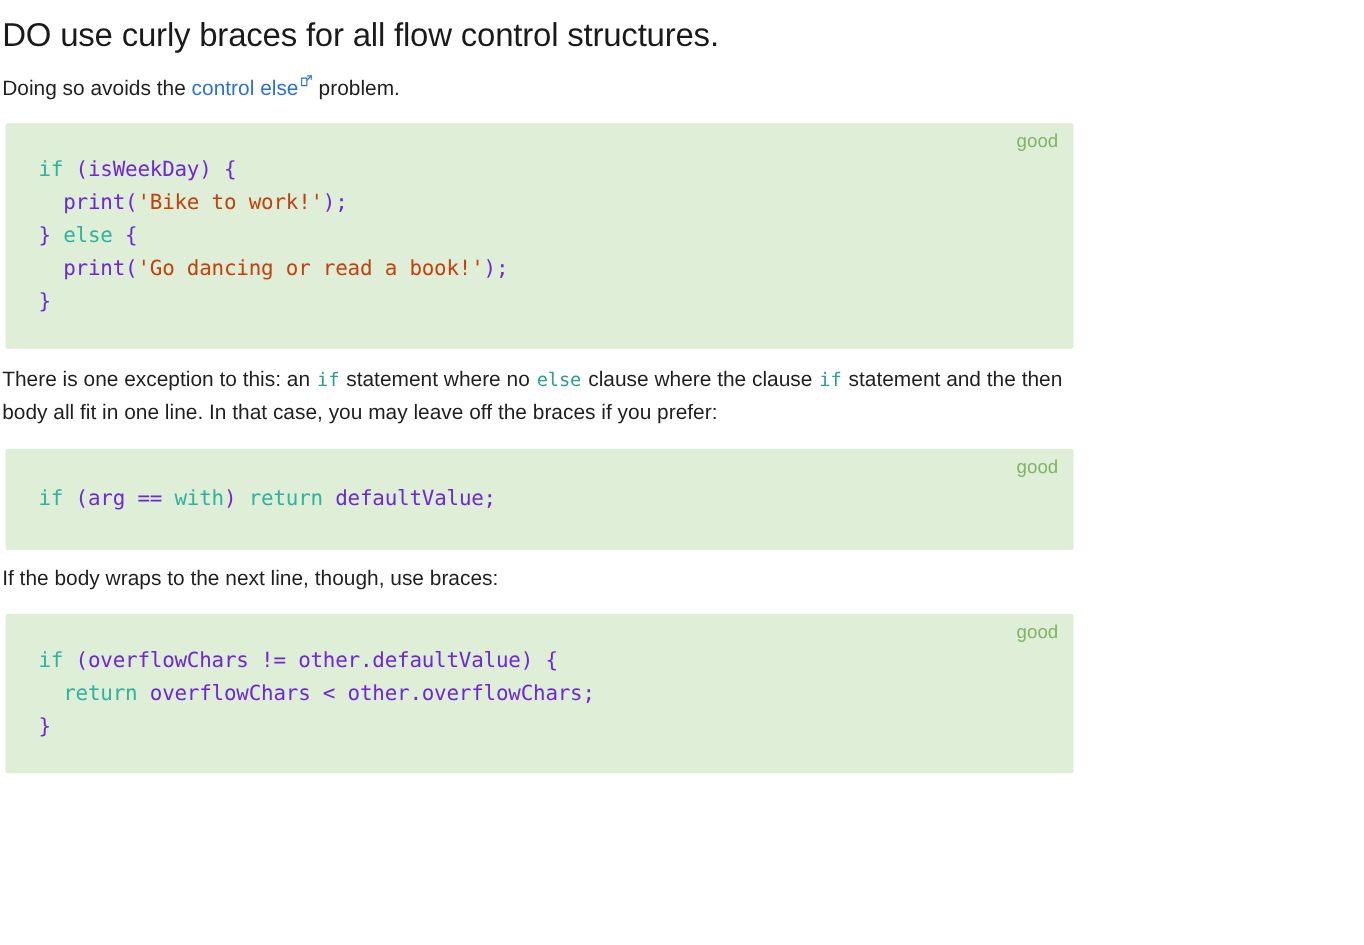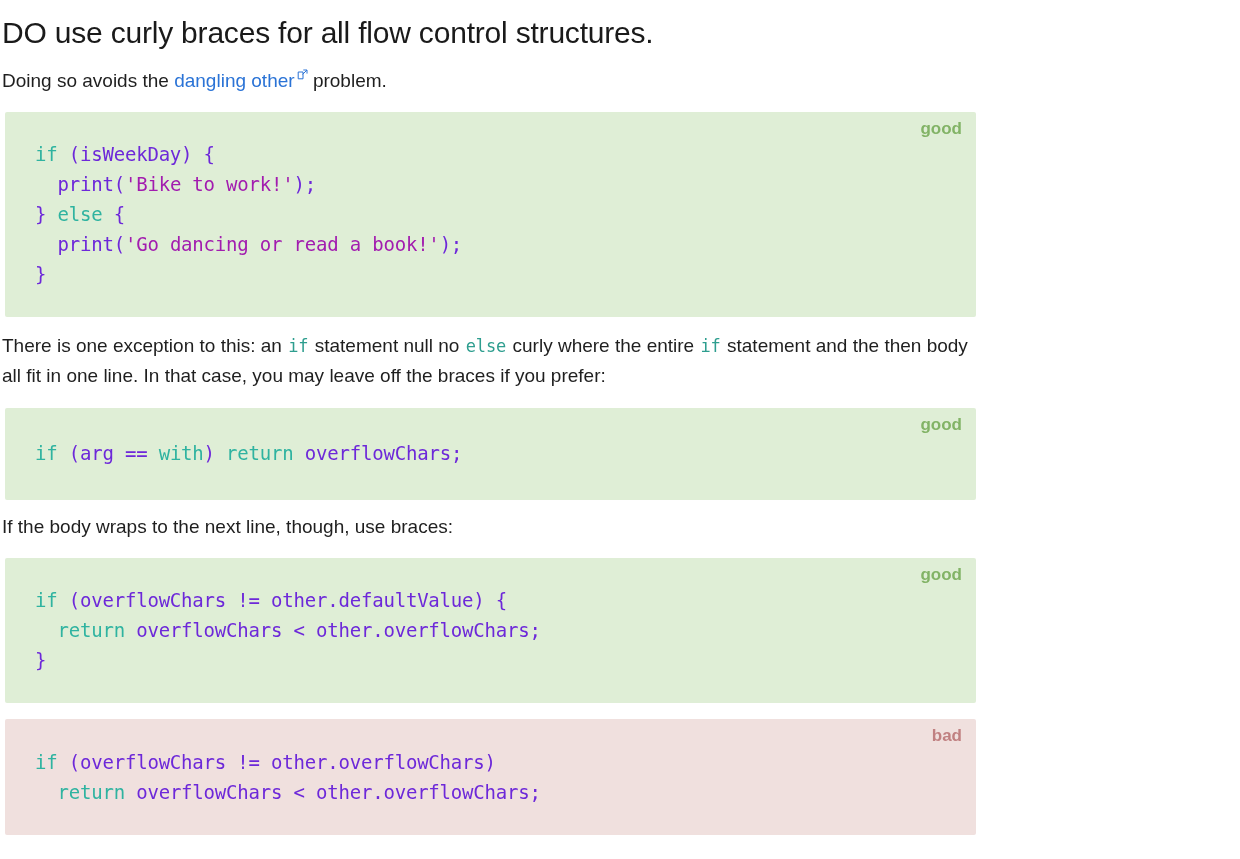--- a/index.html
+++ b/index.html
@@ -79,82 +79,77 @@
   .codeblock.good { background: #dfeed6; }
   .codeblock.bad  { background: #f0e0de; }
 
   .tag {
     position: absolute;
     top: 8px;
     right: 14px;
     font-family: "Liberation Sans", sans-serif;
     font-size: 17px;
     line-height: 1;
-    font-weight: 700;
+    font-weight: 400;
   }
   .tag.good { color: #82b366; }
   .tag.bad  { color: #c08081; }
 
   pre.code {
     margin: 0;
     font-family: "DejaVu Sans Mono", "Liberation Mono", monospace;
     font-size: 19px;
     line-height: 30px;
     color: #2b2b2b;
     white-space: pre;
     letter-spacing: -0.2px;
   }
 
   .kw  { color: #2fb3a0; }
-  .str { color: #a21caf; }
+  .str { color: #c2410c; }
   .pl  { color: #6d28d9; }
 
   
   #code-block-1 { padding: 27px 20px 28px 30px; }
   #code-block-2 { padding: 30px 20px 32px 30px; }
   #code-block-3 { padding: 27px 20px 28px 30px; }
   #code-block-4 { padding: 28px 20px 28px 30px; }
 </style>
 </head>
 <body>
 
 <div class="page">
 
   <h1 class="heading">DO use curly braces for all flow control structures.</h1>
 
-  <p class="para"><span>Doing so avoids the </span><a class="extlink" href="#"><span>dangling other</span></a><span class="ext-icon"><svg width="11" height="11" viewBox="0 0 11 11" xmlns="http://www.w3.org/2000/svg">
+  <p class="para"><span>Doing so avoids the </span><a class="extlink" href="#"><span>control else</span></a><span class="ext-icon"><svg width="11" height="11" viewBox="0 0 11 11" xmlns="http://www.w3.org/2000/svg">
           <path d="M1.2 3.0 H6.0 V9.8 H1.2 Z" fill="none" stroke="#2a73d6" stroke-width="1"></path>
           <path d="M6.3 1.0 H10.0 V4.6" fill="none" stroke="#2a73d6" stroke-width="1"></path>
           <path d="M9.9 1.1 L5.6 5.4" fill="none" stroke="#2a73d6" stroke-width="1"></path>
         </svg></span><span> problem.</span></p>
 
   <div class="codeblock good" id="code-block-1">
     <span class="tag good">good</span>
     <pre class="code"><span class="kw">if</span><span class="pl"> (isWeekDay) {</span>
 <span class="pl">  print(</span><span class="str">'Bike to work!'</span><span class="pl">);</span>
 <span class="pl">} </span><span class="kw">else</span><span class="pl"> {</span>
 <span class="pl">  print(</span><span class="str">'Go dancing or read a book!'</span><span class="pl">);</span>
 <span class="pl">}</span></pre>
   </div>
 
-  <p class="para"><span>There is one exception to this: an </span><code class="inline">if</code><span> statement null no </span><code class="inline">else</code><span> curly where the entire </span><code class="inline">if</code><span> statement and the then body all fit in one line. In that case, you may leave off the braces if you prefer:</span></p>
+  <p class="para"><span>There is one exception to this: an </span><code class="inline">if</code><span> statement where no </span><code class="inline">else</code><span> clause where the clause </span><code class="inline">if</code><span> statement and the then body all fit in one line. In that case, you may leave off the braces if you prefer:</span></p>
 
   <div class="codeblock good" id="code-block-2">
     <span class="tag good">good</span>
-    <pre class="code"><span class="kw">if</span><span class="pl"> (arg == </span><span class="kw">with</span><span class="pl">) </span><span class="kw">return</span><span class="pl"> overflowChars;</span></pre>
+    <pre class="code"><span class="kw">if</span><span class="pl"> (arg == </span><span class="kw">with</span><span class="pl">) </span><span class="kw">return</span><span class="pl"> defaultValue;</span></pre>
   </div>
 
   <p class="para tight">If the body wraps to the next line, though, use braces:</p>
 
   <div class="codeblock good" id="code-block-3">
     <span class="tag good">good</span>
     <pre class="code"><span class="kw">if</span><span class="pl"> (overflowChars != other.defaultValue) {</span>
 <span class="pl">  </span><span class="kw">return</span><span class="pl"> overflowChars &lt; other.overflowChars;</span>
 <span class="pl">}</span></pre>
   </div>
 
-  <div class="codeblock bad" id="code-block-4">
-    <span class="tag bad">bad</span>
-    <pre class="code"><span class="kw">if</span><span class="pl"> (overflowChars != other.overflowChars)</span>
-<span class="pl">  </span><span class="kw">return</span><span class="pl"> overflowChars &lt; other.overflowChars;</span></pre>
-  </div>
 
 </div>
 
 </body></html>

